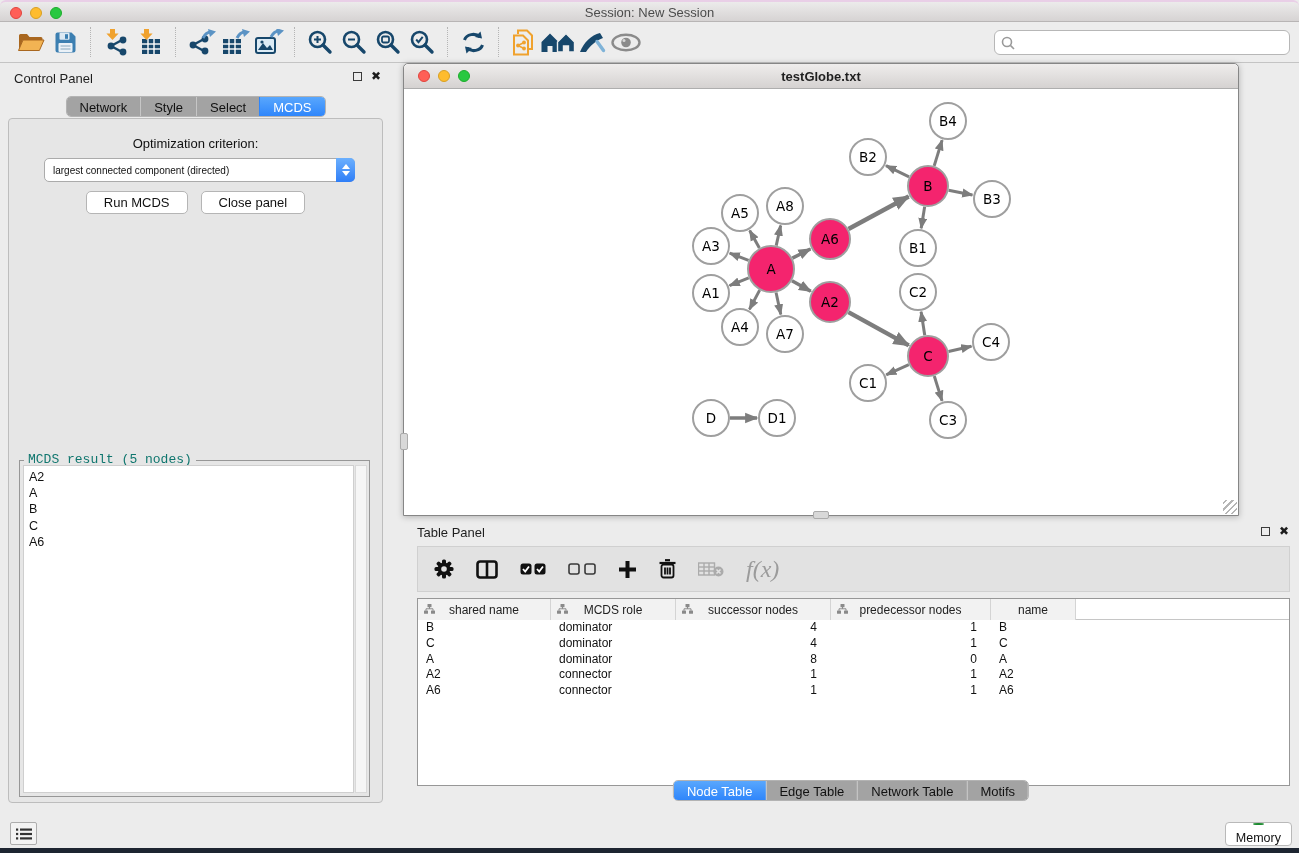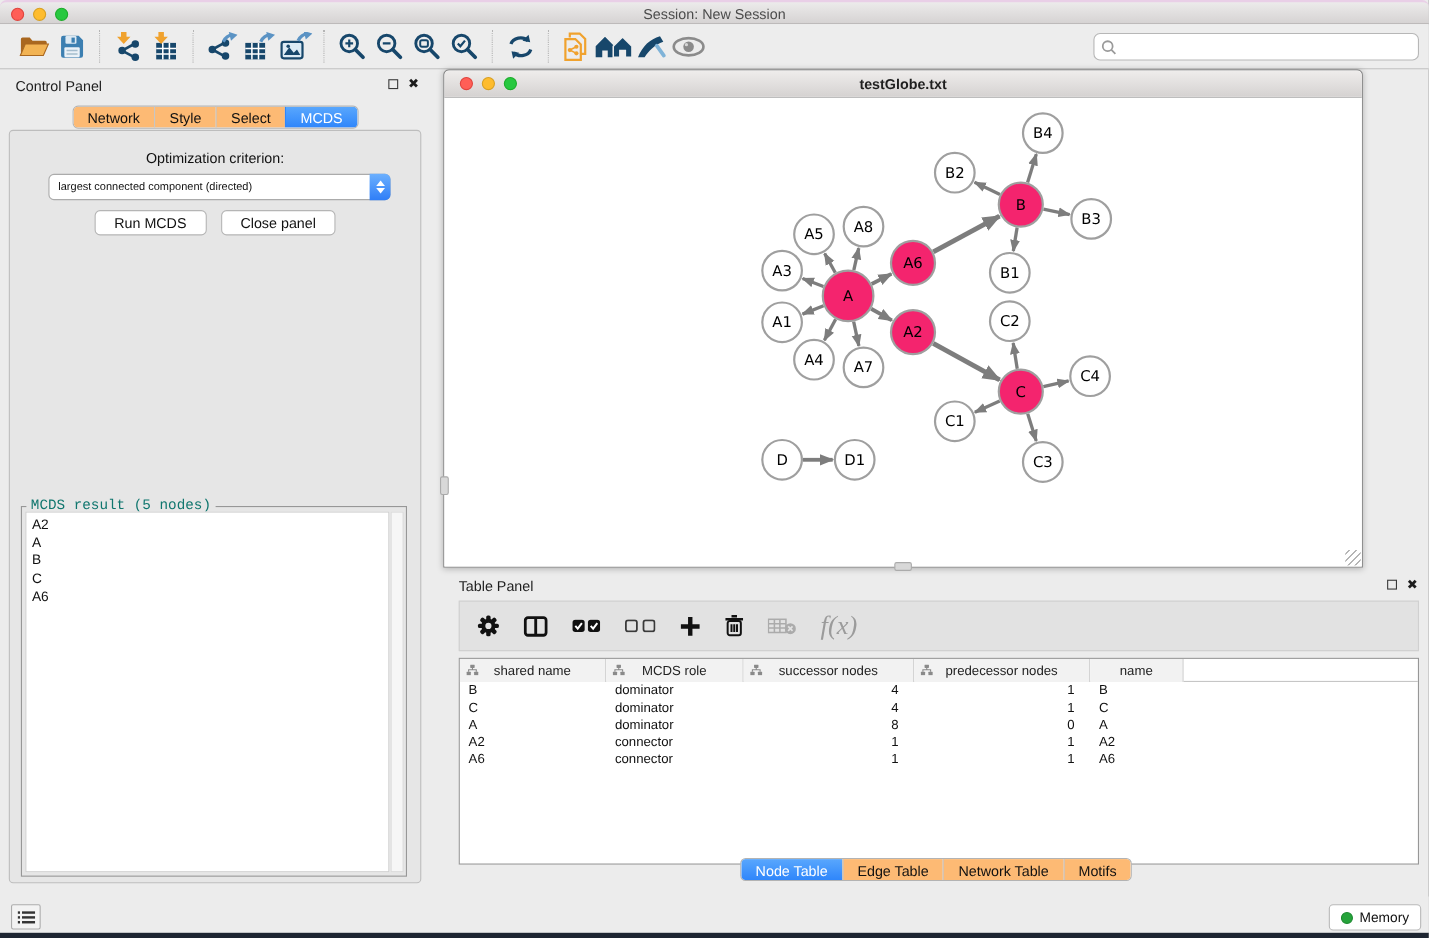--- a/index.html
+++ b/index.html
@@ -42,21 +42,21 @@
   }
   .searchbox input{border:none;outline:none;flex:1;font-size:12px;background:transparent;}
   
   .panel-head-ics{position:absolute;top:7px;right:10px;display:flex;gap:9px;align-items:center;}
   .float-ic{width:9px;height:9px;border:1.6px solid #3a3a3a;display:inline-block;}
   .close-ic{font-size:12px;color:#1c1c1c;line-height:9px;font-weight:bold;}
   
   .control-panel{position:absolute;top:65px;left:0;width:391px;height:745px;}
   .cp-title{position:absolute;top:6px;left:14px;font-size:13px;color:#1e1e1e;}
   .seg-ctl{display:flex;border:1px solid #b3b3b3;border-radius:5px;overflow:hidden;background:#fff;height:21px;}
-  .seg{padding:0 13px;font-size:13px;line-height:21px;color:#111;background:#fdba74;}
+  .seg{padding:0 13px;font-size:13px;line-height:21px;color:#111;background:#a3a3a3;}
   .seg + .seg{border-left:1px solid #c6c6c6;}
   .seg.sel{background:linear-gradient(#59a7fd,#2f86fb);color:#fff;border-left-color:#2f86fb;}
   #ctl-tabs{position:absolute;top:31px;left:50%;transform:translateX(-50%);}
   .cp-body{
     position:absolute;top:53px;left:8px;right:8px;bottom:7px;
     background:#e6e6e6;border:1px solid #bdbdbd;border-radius:4px;
   }
   .opt-label{position:absolute;top:17px;left:0;right:0;text-align:center;font-size:13px;color:#111;}
   .dropdown{
     position:absolute;top:39px;left:35px;right:27px;height:24px;
@@ -143,21 +143,21 @@
   
   .statusbar{position:absolute;top:815px;left:0;right:0;height:33px;background:#ececec;}
   .list-btn{
     position:absolute;left:10px;top:7px;width:27px;height:23px;
     background:#f3f3f3;border:1px solid #adadad;border-radius:2px;
     display:flex;align-items:center;justify-content:center;
   }
   .memory-btn{
     position:absolute;right:7px;top:7px;height:24px;padding:0 10px;
     background:#fff;border:1px solid #b9b9b9;border-radius:4px;
-    display:flex;align-items:center;gap:6px;font-size:12.5px;color:#111;
+    display:flex;align-items:center;gap:6px;font-size:12.5px;color:#111;flex-direction:column;
   }
   .mem-dot{width:11px;height:11px;border-radius:50%;background:#26a33b;border:1px solid #1d8a30;}
   .bottom-strip{position:absolute;top:848px;left:0;right:0;height:5px;background:#1d2531;}
 </style>
 </head>
 <body>
 
 <div id="app">
 
   <div class="titlebar">

